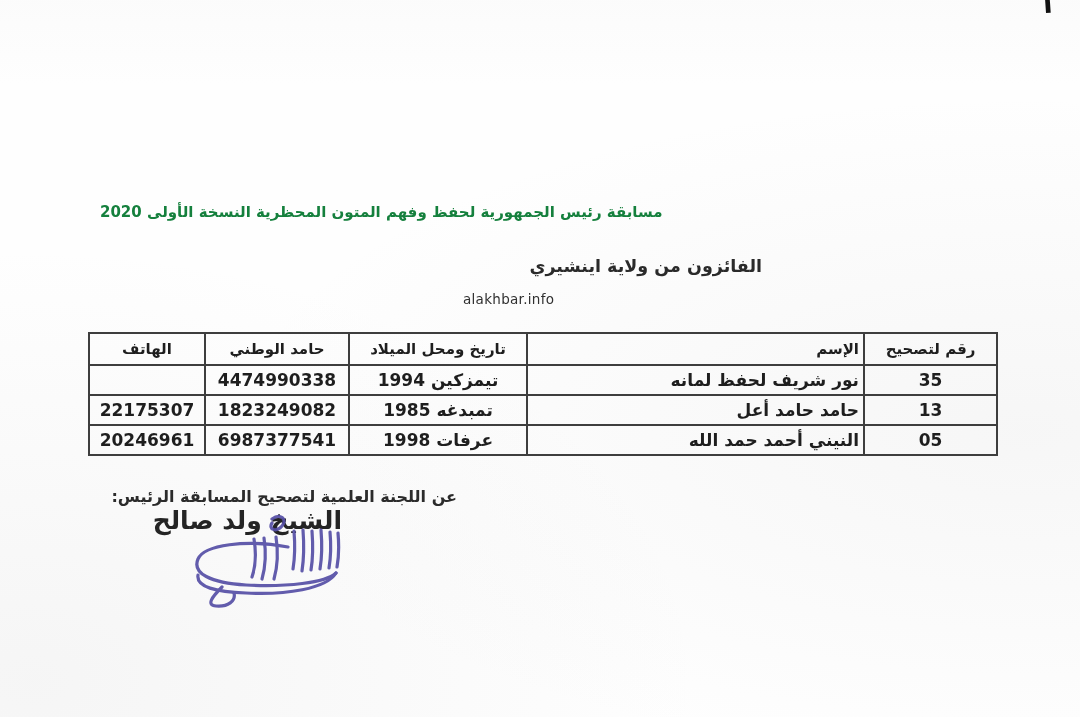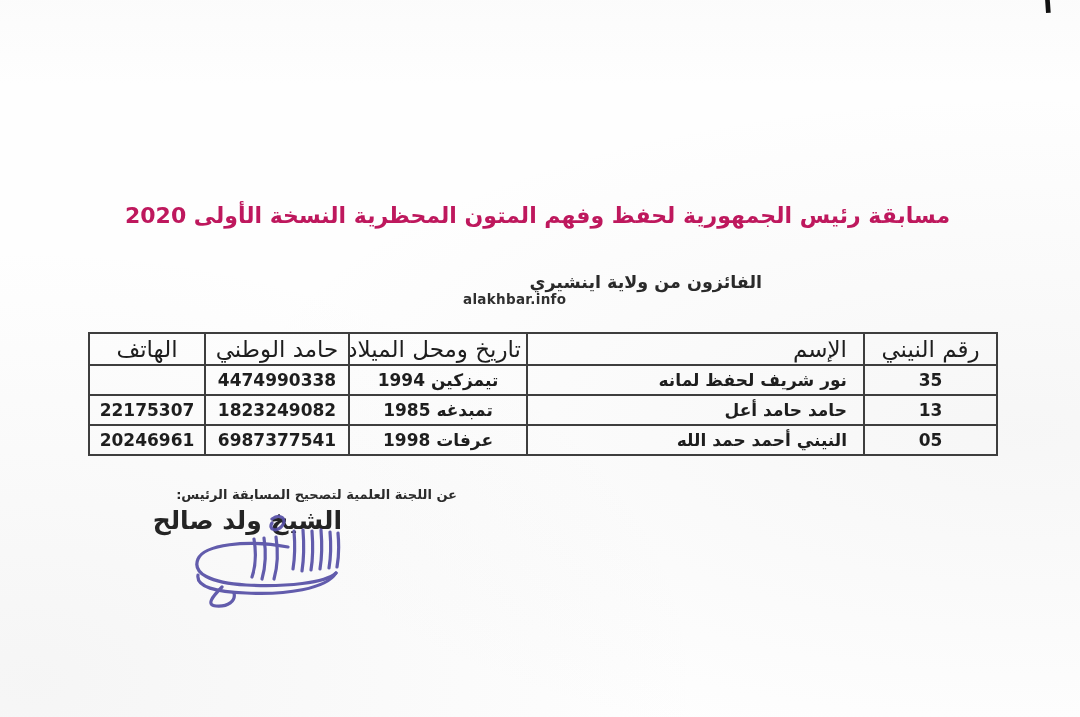--- a/index.html
+++ b/index.html
@@ -33,41 +33,41 @@
     font-weight: 700;
     color: #111;
     transform: rotate(-4deg);
   }
   .doc-title {
     position: absolute;
     top: 203px;
     left: 100px;
     right: 105px;
     direction: rtl;
-    text-align: center;
-    font-size: 22px;
-    font-weight: 700;
-    color: #be185d;
+    text-align: left;
+    font-size: 15px;
+    font-weight: 700;
+    color: #15803d;
     letter-spacing: 0.2px;
   }
   .doc-subtitle {
     position: absolute;
-    top: 272px;
+    top: 256px;
     right: 318px;
     direction: rtl;
     font-size: 17.5px;
     font-weight: 700;
     color: #2a2a2a;
   }
   .watermark {
     position: absolute;
     top: 291px;
     left: 463px;
     font-size: 13.5px;
-    font-weight: 700;
+    font-weight: 400;
     color: #303030;
     letter-spacing: 0.3px;
   }
   .results-table {
     position: absolute;
     top: 332px;
     left: 88px;
     width: 908px;
     border-collapse: collapse;
     table-layout: fixed;
@@ -79,33 +79,33 @@
     border: 2px solid #3e3e3e;
     padding: 0 5px;
     height: 28px;
     text-align: center;
     font-weight: 700;
     white-space: nowrap;
     overflow: hidden;
   }
   .results-table th {
     height: 30px;
-    font-weight: 400;
-    font-size: 23px;
+    font-weight: 700;
+    font-size: 15px;
   }
   .results-table th.name-col, .results-table td.name-col {
     text-align: right;
-    padding-right: 16px;
+    padding-right: 4px;
   }
   .committee-line {
     position: absolute;
     top: 487px;
     right: 623px;
     direction: rtl;
-    font-size: 13px;
+    font-size: 16px;
     font-weight: 700;
     color: #2b2b2b;
     white-space: nowrap;
   }
   .signer-name {
     position: absolute;
     top: 506px;
     right: 738px;
     direction: rtl;
     font-size: 25px;
@@ -137,21 +137,21 @@
 <table class="results-table">
   <colgroup>
     <col style="width:133px">
     <col style="width:337px">
     <col style="width:178px">
     <col style="width:144px">
     <col style="width:116px">
   </colgroup>
   <thead>
     <tr>
-      <th>رقم النيني</th>
+      <th>رقم لتصحيح</th>
       <th class="name-col">الإسم</th>
       <th>تاريخ ومحل الميلاد</th>
       <th>حامد الوطني</th>
       <th>الهاتف</th>
     </tr>
   </thead>
   <tbody>
     <tr>
       <td>35</td>
       <td class="name-col">نور شريف لحفظ لمانه</td>

